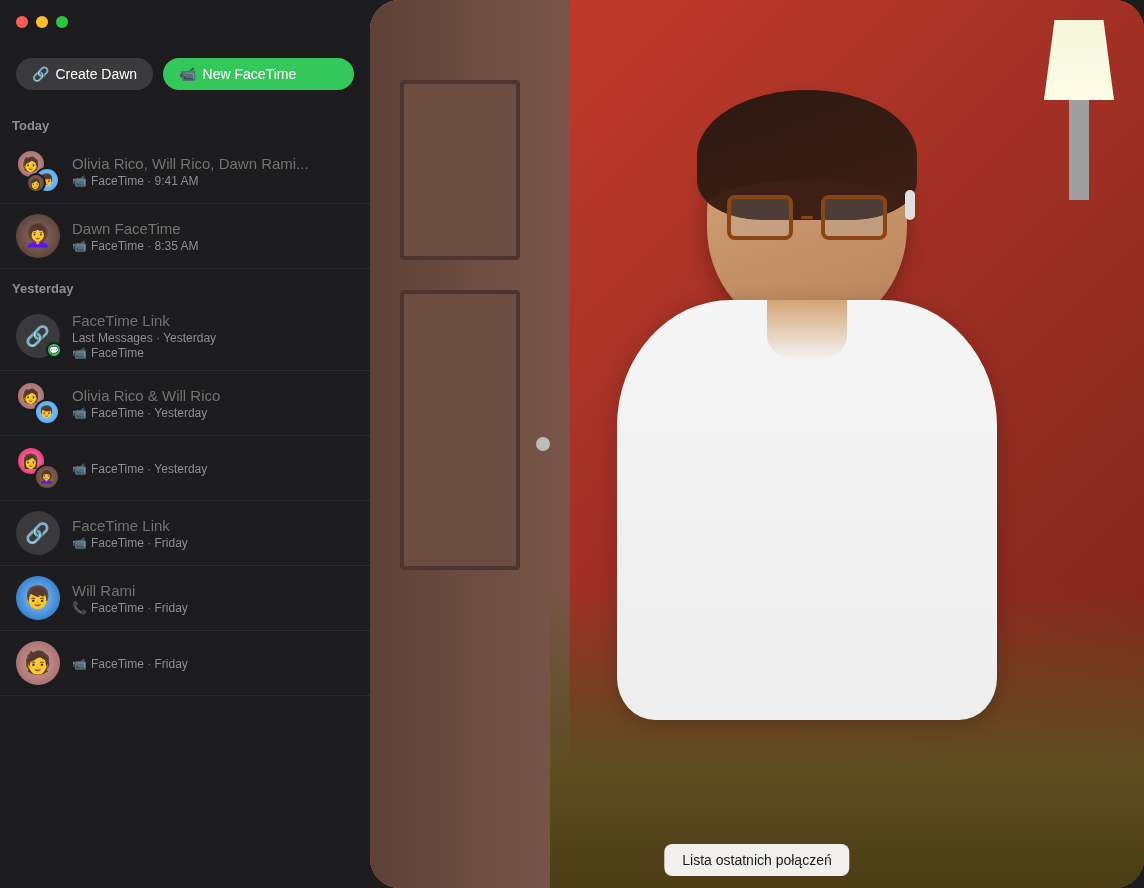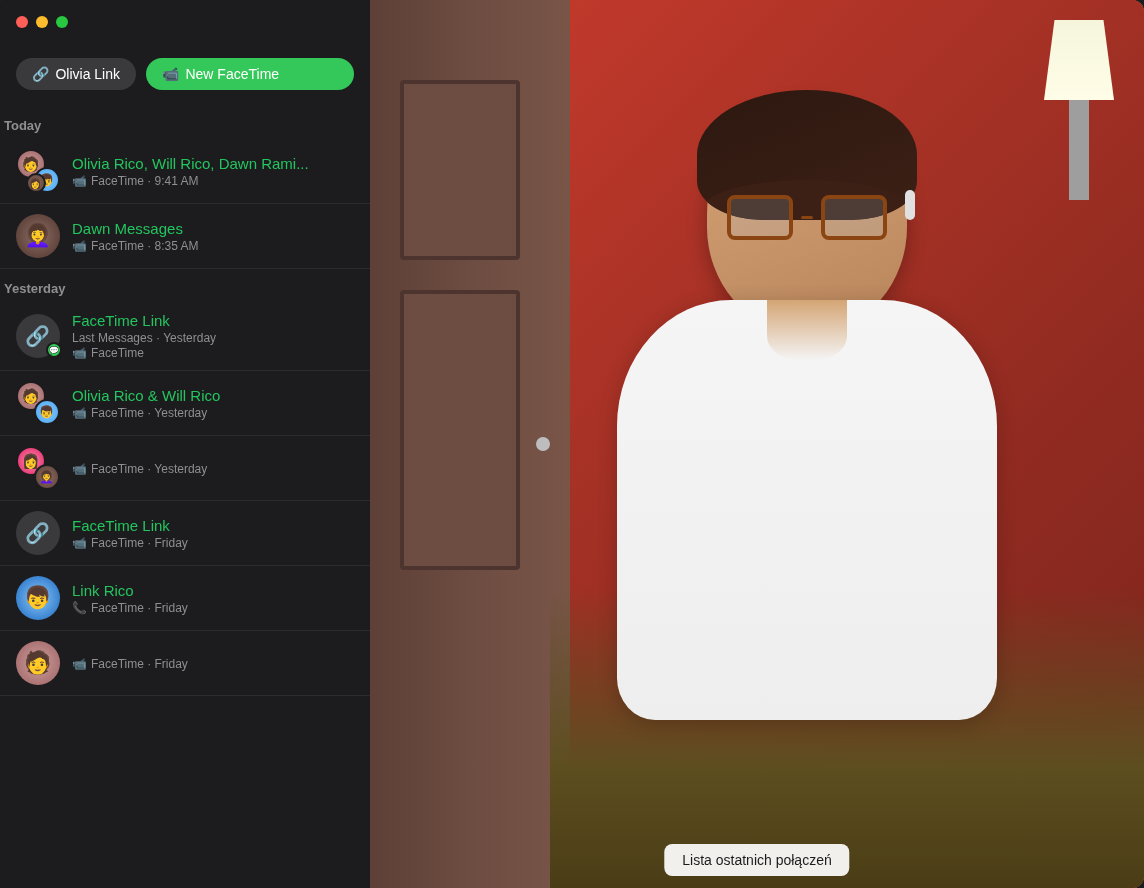--- a/index.html
+++ b/index.html
@@ -117,39 +117,39 @@
       overflow-y: auto;
       padding: 0 0 20px;
     }
 
     .recents-list::-webkit-scrollbar { display: none; }
 
     .section-header {
       color: #8e8e93;
       font-size: 13px;
       font-weight: 600;
-      padding: 12px 4px 6px;
+      padding: 12px 12px 6px;
     }
 
     .call-item {
       display: flex;
       align-items: center;
       padding: 10px 16px;
       cursor: pointer;
       gap: 12px;
       border-bottom: 1px solid #2c2c2e;
     }
 
     .call-info {
       flex: 1;
       min-width: 0;
     }
 
     .call-name {
-      color: #22c55e;
+      color: #737373;
       font-size: 15px;
       font-weight: 500;
       white-space: nowrap;
       overflow: hidden;
       text-overflow: ellipsis;
     }
 
     .call-detail {
       color: #8e8e93;
       font-size: 12px;
@@ -167,20 +167,21 @@
       gap: 4px;
       margin-top: 1px;
     }
 
     
     .right-panel {
       flex: 1;
       position: relative;
       overflow: hidden;
       background: #fdba74;
+      border-radius: 30px;
     }
 
     
     .photo-scene {
       width: 100%;
       height: 100%;
       position: relative;
       background: linear-gradient(160deg, #c0392b 0%, #8e1a1a 40%, #a93226 100%);
       overflow: hidden;
     }
@@ -372,21 +373,21 @@
         <div class="traffic-lights">
           <div class="traffic-light close"></div>
           <div class="traffic-light minimize"></div>
           <div class="traffic-light maximize"></div>
         </div>
       </div>
 
       <div class="buttons-row">
         <button class="btn-create-link">
           <span>🔗</span>
-          <span>Olivia Link</span>
+          <span>Create Dawn</span>
         </button>
         <button class="btn-new-facetime">
           <span>📹</span>
           <span>New FaceTime</span>
         </button>
       </div>
 
       <div class="recents-list">
 
         <div class="section-header">Today</div>
@@ -402,21 +403,21 @@
             <div class="call-detail">
               <span>📹</span>
               <span>FaceTime · 9:41 AM</span>
             </div>
           </div>
         </div>
 
         <div class="call-item">
           <div class="single-avatar" style="background: radial-gradient(circle, #8d6e63, #4e342e);">👩‍🦱</div>
           <div class="call-info">
-            <div class="call-name">Dawn Messages</div>
+            <div class="call-name">Dawn FaceTime</div>
             <div class="call-detail">
               <span>📹</span>
               <span>FaceTime · 8:35 AM</span>
             </div>
           </div>
         </div>
 
         <div class="section-header">Yesterday</div>
 
         <div class="call-item">
@@ -471,21 +472,21 @@
             <div class="call-detail">
               <span>📹</span>
               <span>FaceTime · Friday</span>
             </div>
           </div>
         </div>
 
         <div class="call-item">
           <div class="single-avatar" style="background: radial-gradient(circle, #90caf9, #1565c0);">👦</div>
           <div class="call-info">
-            <div class="call-name">Link Rico</div>
+            <div class="call-name">Will Rami</div>
             <div class="call-detail">
               <span>📞</span>
               <span>FaceTime · Friday</span>
             </div>
           </div>
         </div>
 
         <div class="call-item">
           <div class="single-avatar" style="background: radial-gradient(circle, #c9a0a0, #a06060);">🧑</div>
           <div class="call-info">

